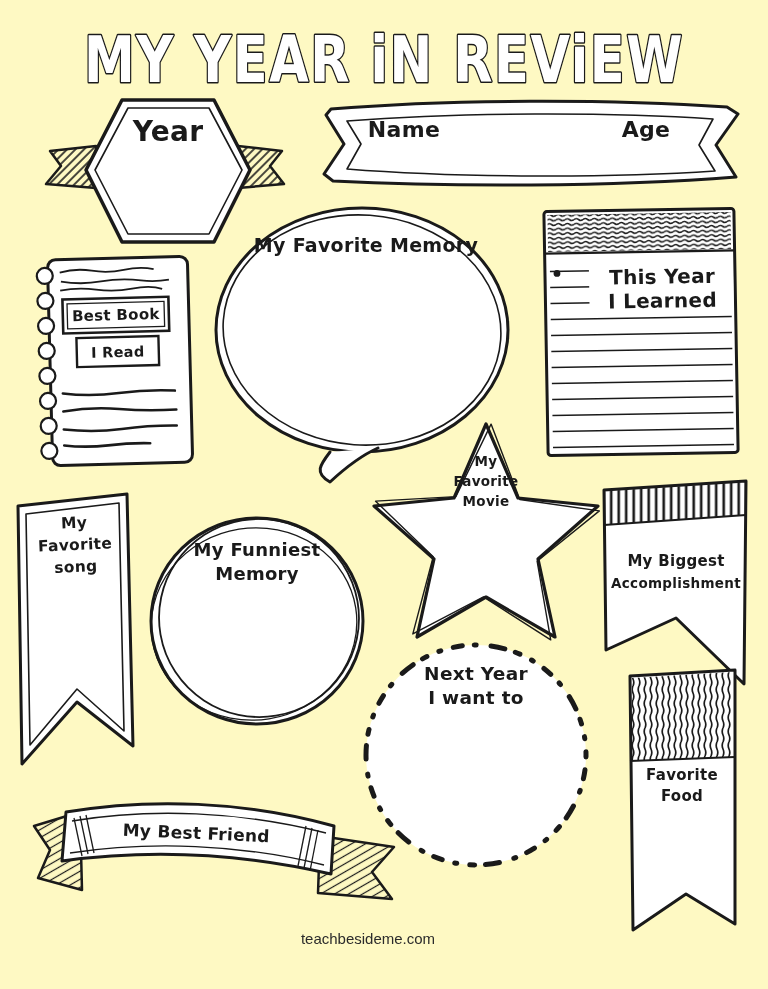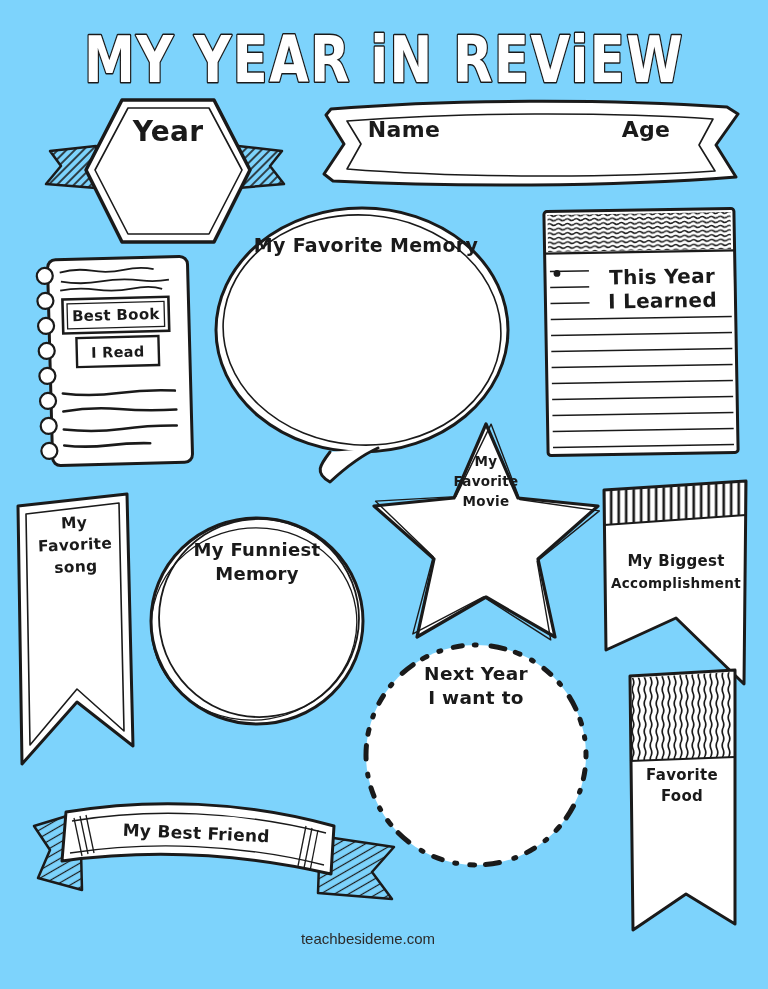--- a/index.html
+++ b/index.html
@@ -1,16 +1,16 @@
 <!DOCTYPE html>
 <html><head>
 <meta charset="utf-8">
 <style>
   html,body { margin:0; padding:0; background:#ffffff; }
-  .sheet { position:relative; width:768px; height:989px; background:#7dd3fc; margin:0 auto; overflow:hidden; }
+  .sheet { position:relative; width:768px; height:989px; background:#fef9c3; margin:0 auto; overflow:hidden; }
   svg { display:block; width:768px; height:989px; color:#1a1a1a; }
   .lbl { font-family:"DejaVu Sans", sans-serif; font-weight:700; fill:currentColor; letter-spacing:0.3px; }
   .title { font-family:"DejaVu Sans", sans-serif; font-weight:700; fill:#ffffff; stroke:currentColor; }
   .footer { font-family:"Liberation Sans", sans-serif; font-weight:400; fill:#2b2b2b; }
 </style>
 </head>
 <body>
 
 <div class="sheet">
 <svg viewBox="0 0 768 989" xmlns="http://www.w3.org/2000/svg" color="#1a1a1a">

